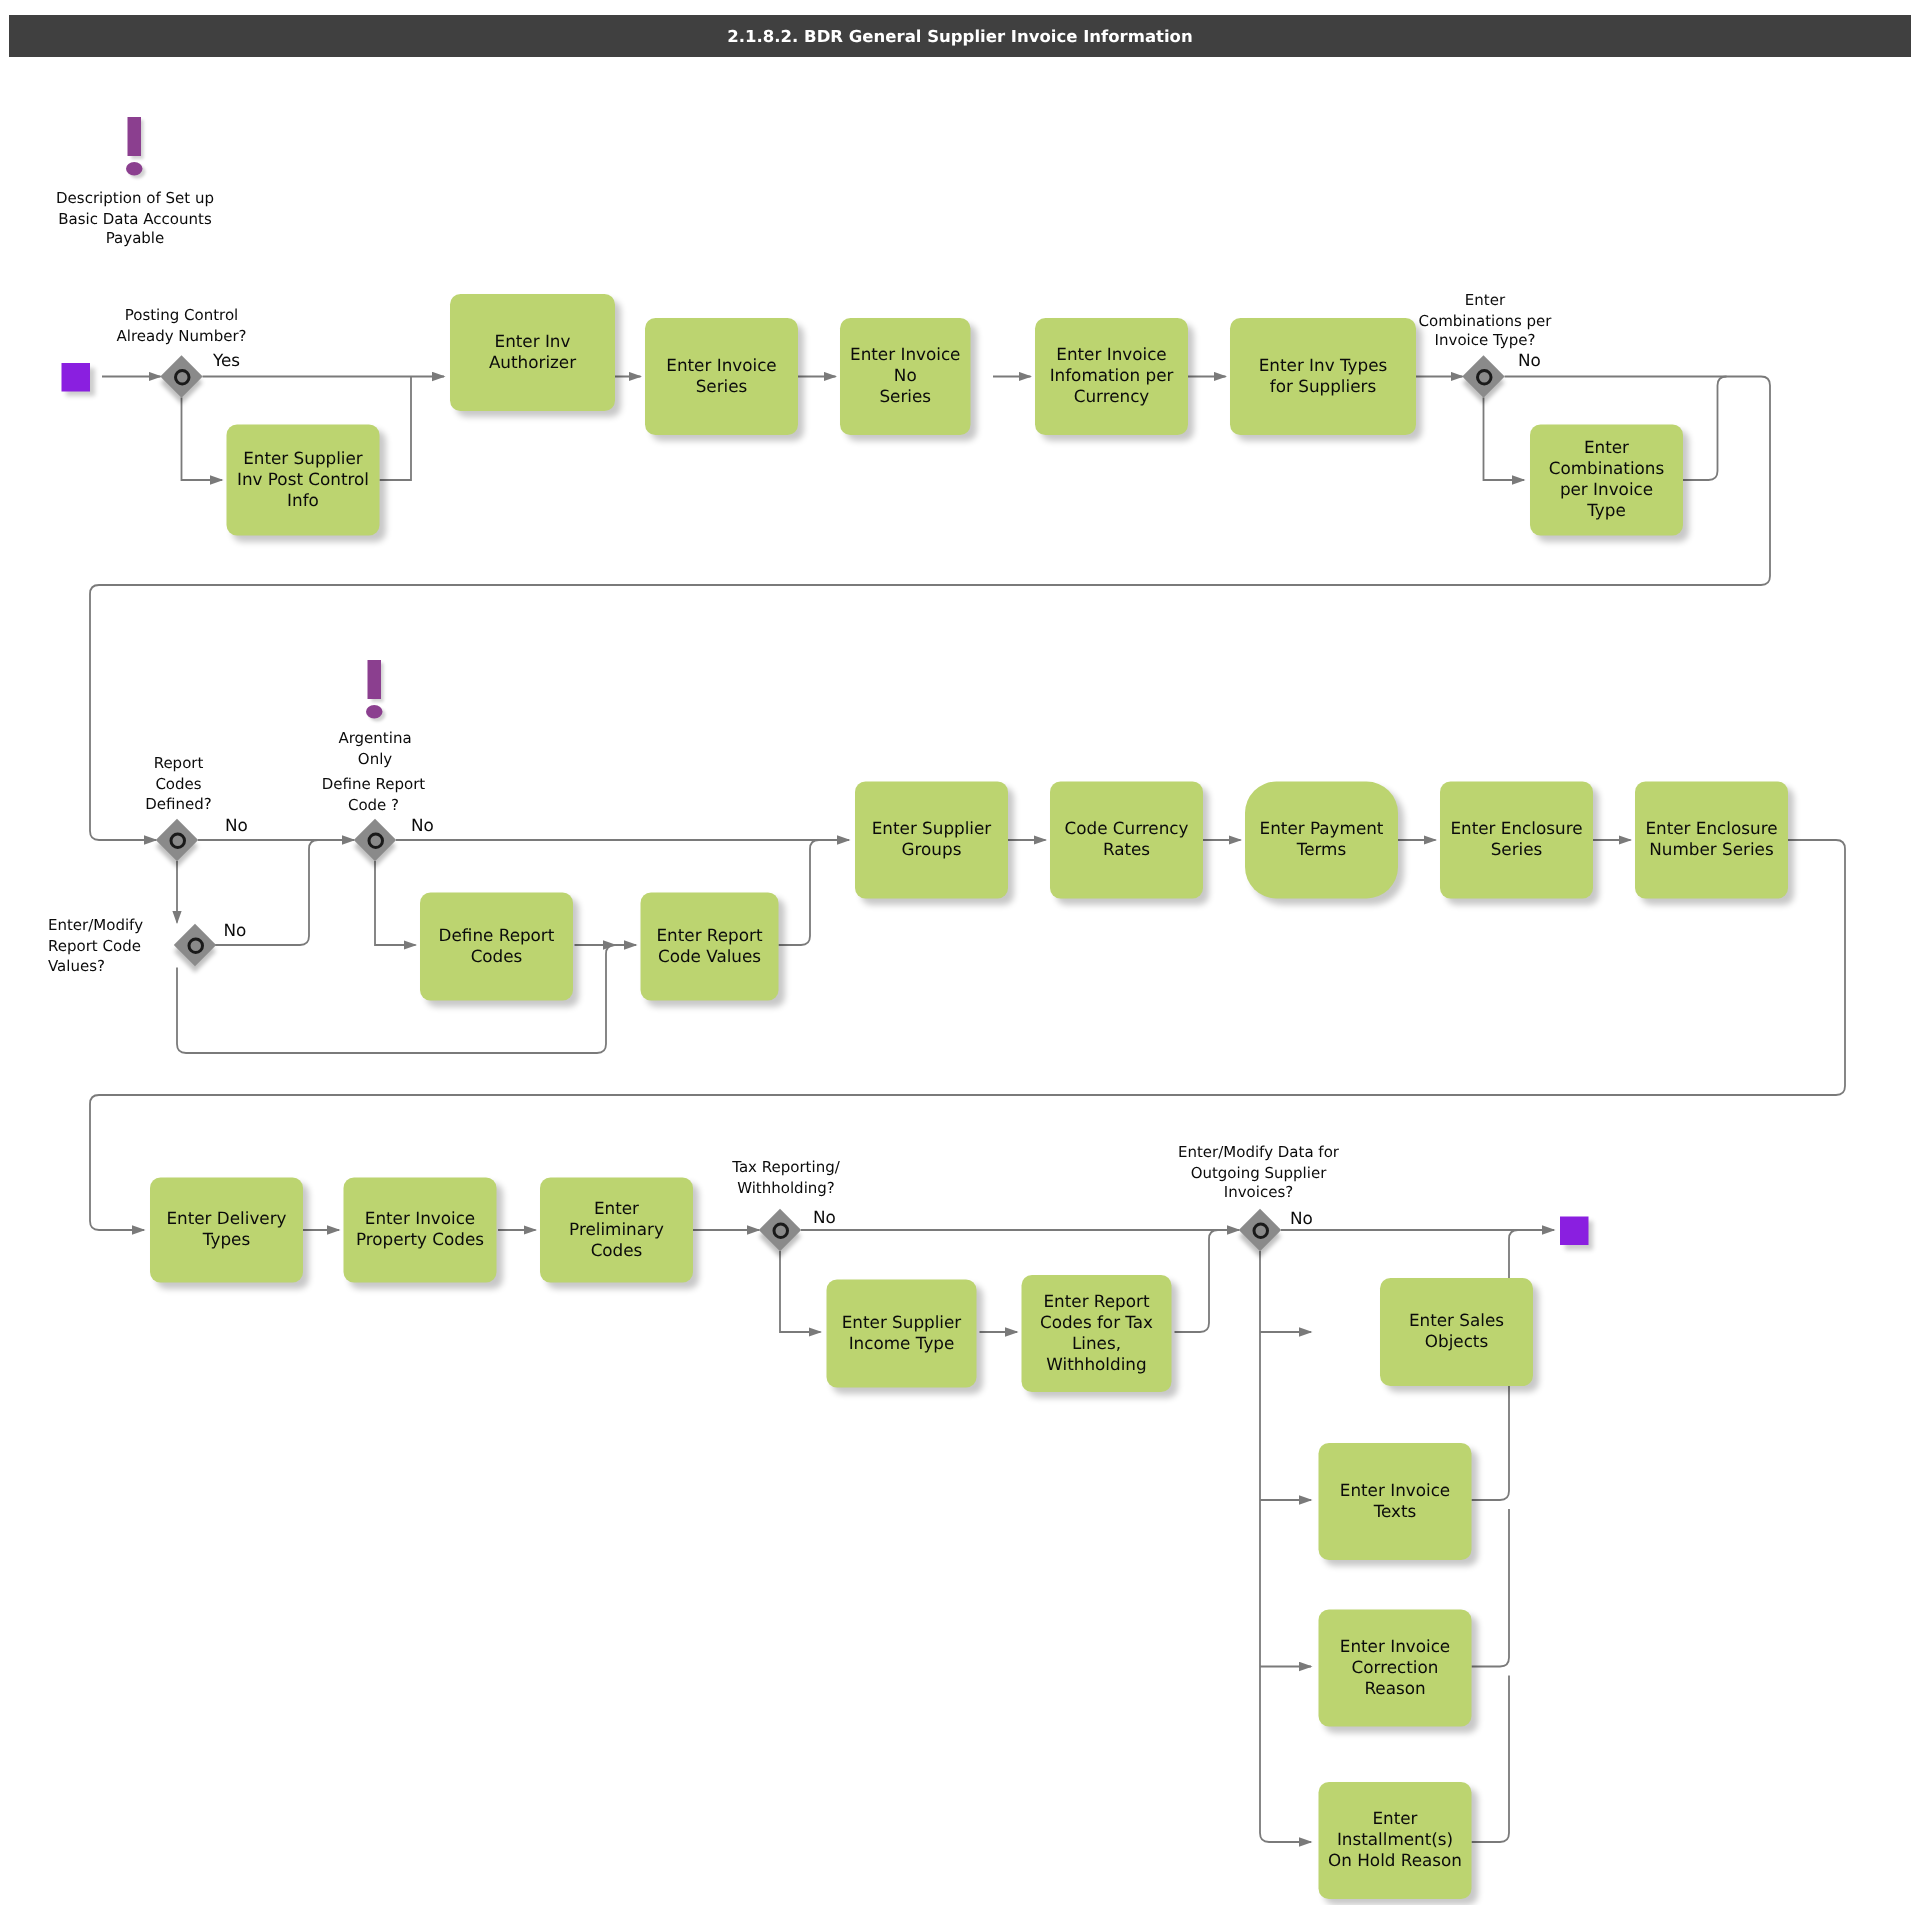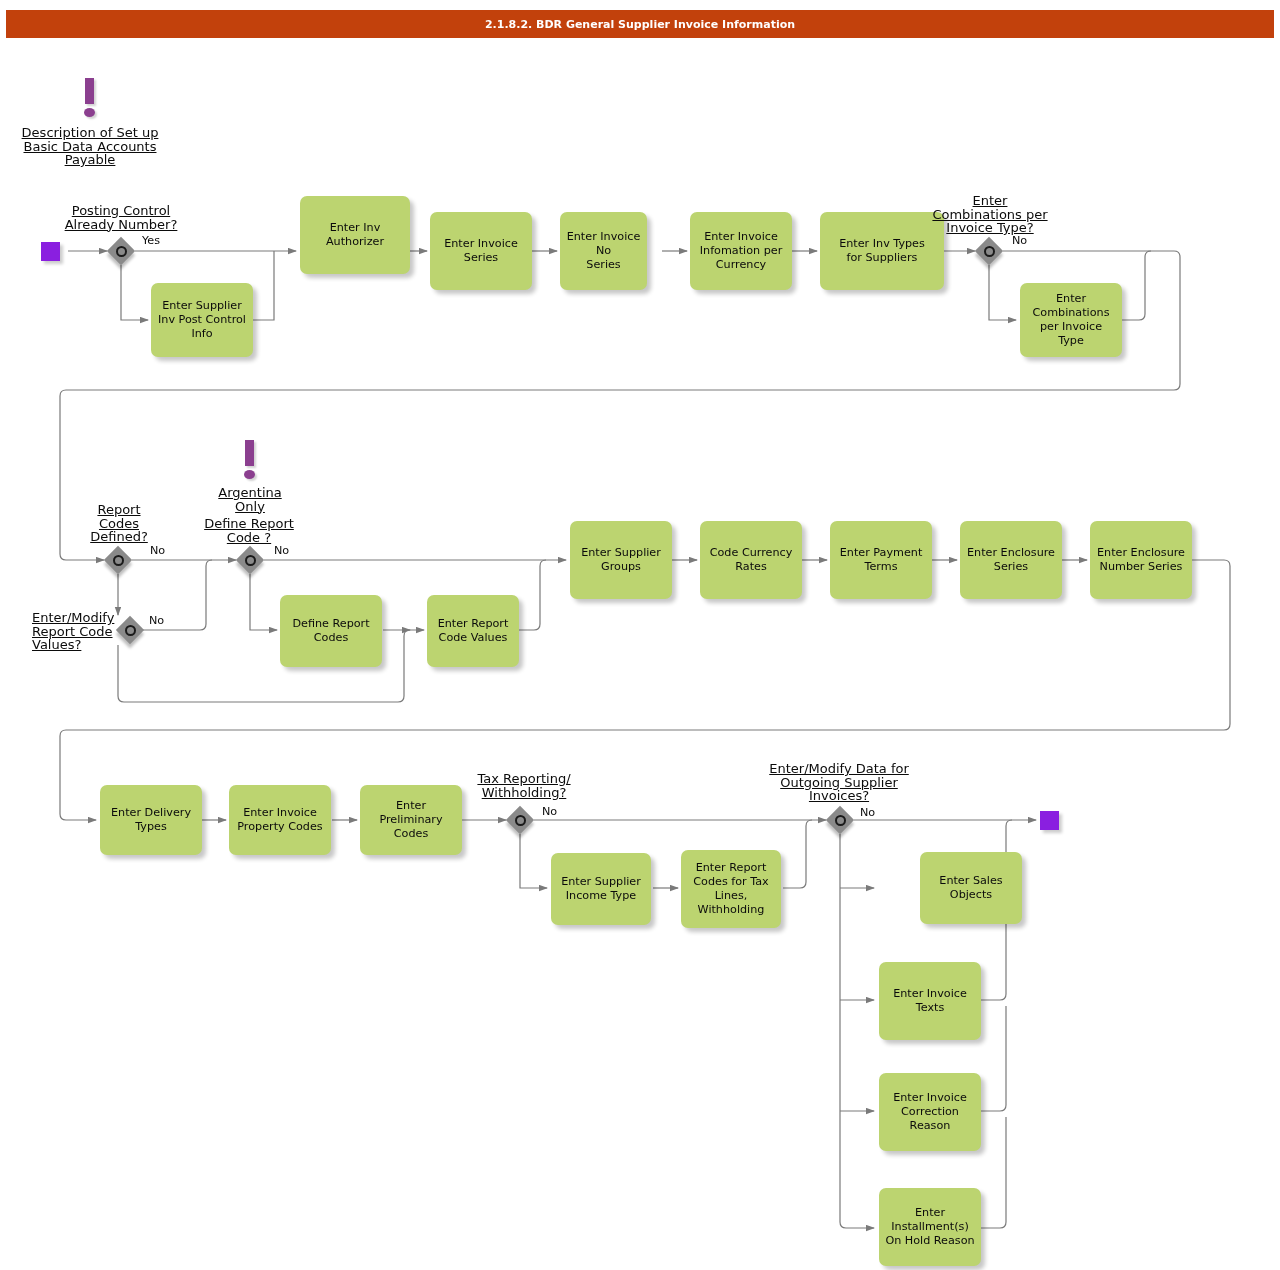--- a/index.html
+++ b/index.html
@@ -15,21 +15,21 @@
     font-family: "DejaVu Sans", sans-serif;
     overflow: hidden;
   }
   
   #title-bar {
     position: absolute;
     left: 6px;
     top: 10px;
     width: 1268px;
     height: 28px;
-    background: #c2410c;
+    background: #404040;
     color: #ffffff;
     font-size: 11px;
     font-weight: bold;
     display: flex;
     align-items: center;
     justify-content: center;
     letter-spacing: 0px;
   }
   
   .task {
@@ -103,26 +103,25 @@
     top: 30px;
     width: 11px;
     height: 9px;
     border-radius: 50%;
     background: #8b3f8f;
     box-shadow: 2px 2px 2px rgba(0,0,0,0.18);
   }
   
   .label {
     position: absolute;
-    font-size: 13px;
+    font-size: 10px;
     line-height: 13.5px;
     color: #0b0b0b;
     text-align: center;
     white-space: pre-line;
-    text-decoration: underline;
   }
   .label.left { text-align: left; }
   .flowlabel {
     position: absolute;
     font-size: 11.2px;
     line-height: 13px;
     color: #0b0b0b;
     text-align: left;
     white-space: nowrap;
   }
@@ -313,21 +312,21 @@
 
   <div class="task" style="left:280px; top:595px; width:102px; height:72px;">Define Report
 Codes</div>
   <div class="task" style="left:427px; top:595px; width:92px; height:72px;">Enter Report
 Code Values</div>
 
   <div class="task" style="left:570px; top:521px; width:102px; height:78px;">Enter Supplier
 Groups</div>
   <div class="task" style="left:700px; top:521px; width:102px; height:78px;">Code Currency
 Rates</div>
-  <div class="task" style="left:830px; top:521px; width:102px; height:78px;">Enter Payment
+  <div class="task" style="left:830px; top:521px; width:102px; height:78px;border-radius:21px;">Enter Payment
 Terms</div>
   <div class="task" style="left:960px; top:521px; width:102px; height:78px;">Enter Enclosure
 Series</div>
   <div class="task" style="left:1090px; top:521px; width:102px; height:78px;">Enter Enclosure
 Number Series</div>
 
   <div class="task" style="left:100px; top:785px; width:102px; height:70px;">Enter Delivery
 Types</div>
   <div class="task" style="left:229px; top:785px; width:102px; height:70px;">Enter Invoice
 Property Codes</div>

